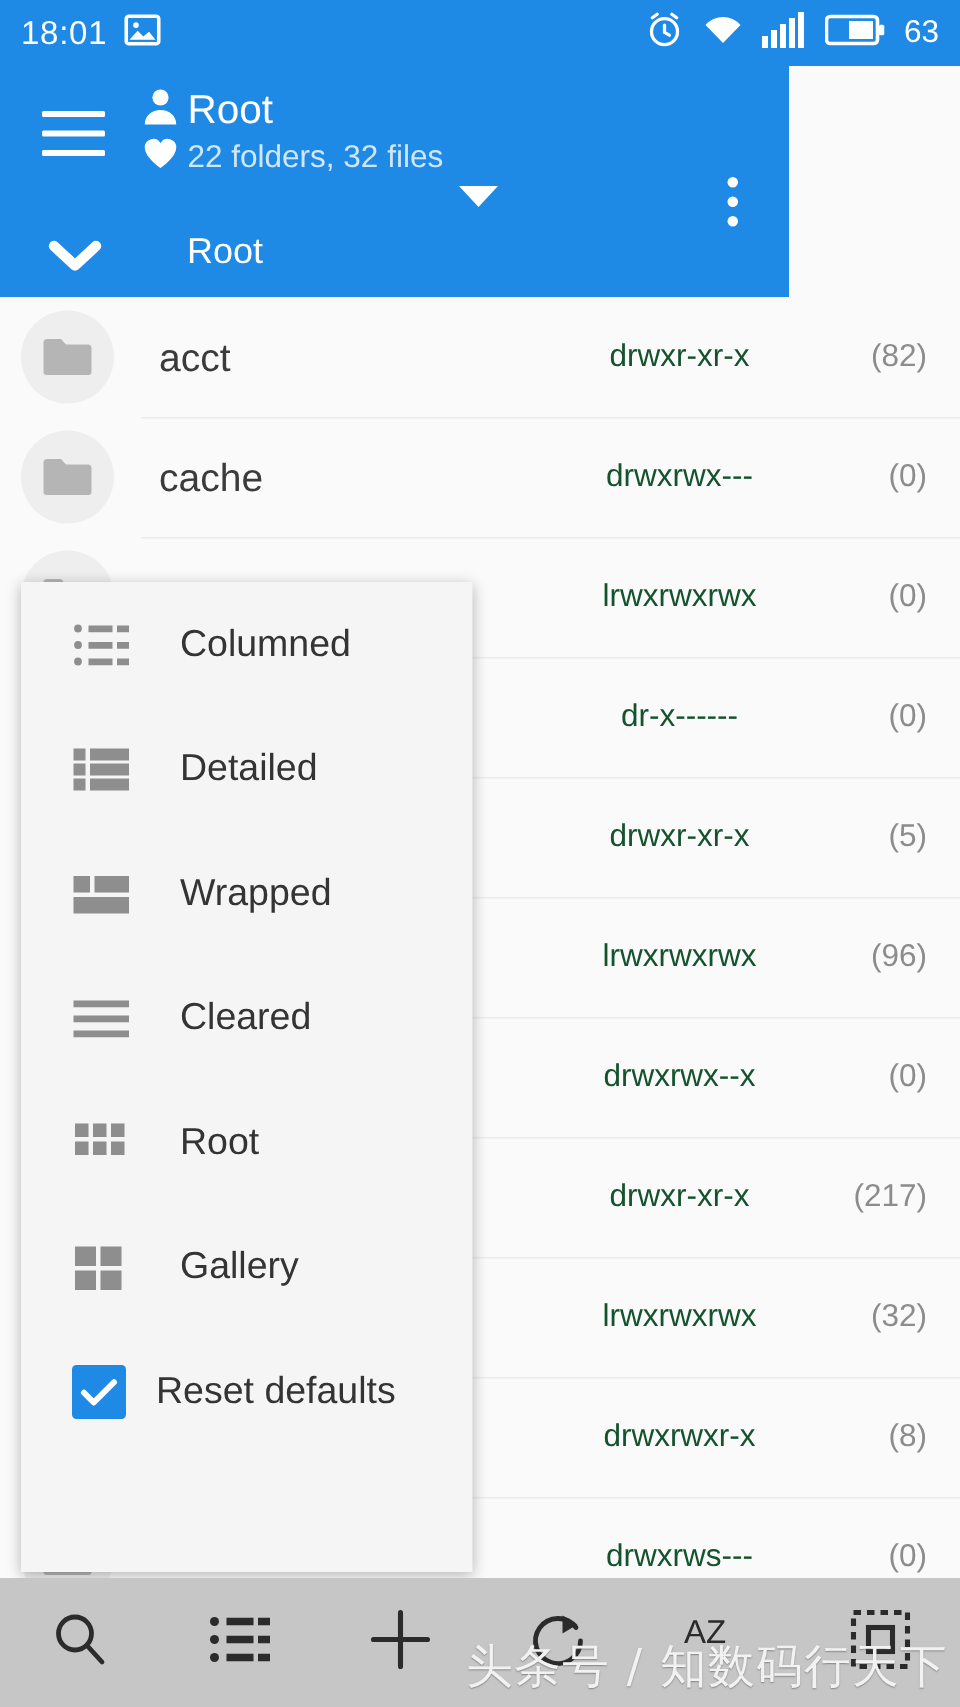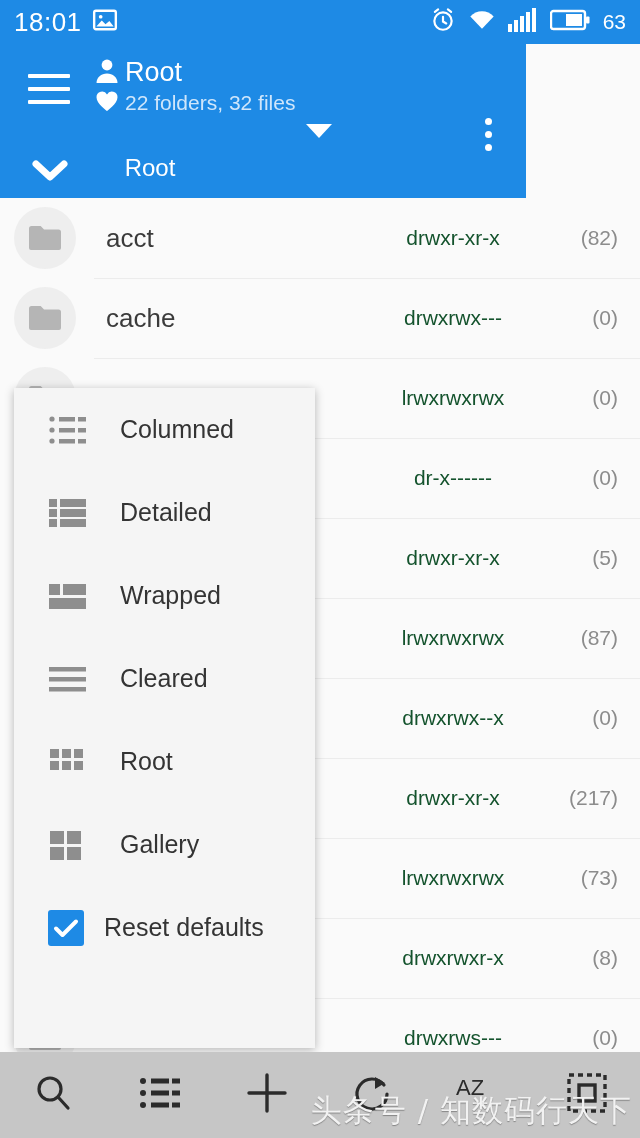--- a/index.html
+++ b/index.html
@@ -10,21 +10,21 @@
     overflow: hidden;
   }
   #app { position: relative; width: 640px; height: 1138px; overflow: hidden; background: #fafafa; }
 
   
   .statusbar {
     position: absolute; top: 0; left: 0; width: 640px; height: 44px;
     background: #1e8ae5; color: #ffffff;
     display: flex; align-items: center; padding: 0 14px;
   }
-  .sb-time { font-size: 26px; letter-spacing: .5px; }
+  .sb-time { font-size: 22px; letter-spacing: .5px; }
   .sb-left { display: flex; align-items: center; gap: 10px; }
   .sb-right { margin-left: auto; display: flex; align-items: center; gap: 12px; }
   .sb-batt-num { font-size: 21px; margin-left: 1px; }
 
   
   .appbar {
     position: absolute; top: 44px; left: 0; width: 526px; height: 166px;
     background: #1e8ae5; color: #fff;
   }
   .ab-top { position: relative; height: 100px; }
@@ -264,21 +264,21 @@
     </div>
 
     <div class="row">
       <span class="ficon-wrap">
         <svg width="34" height="28" viewBox="0 0 34 28">
             <path d="M1 4.5A2.5 2.5 0 0 1 3.5 2h9.2l3.3 3.6H30.5A2.5 2.5 0 0 1 33 8.1V24a2 2 0 0 1-2 2H3a2 2 0 0 1-2-2z" fill="#b5b5b5"></path>
           </svg>
       </span>
       <span class="fname"></span>
       <span class="fperm">lrwxrwxrwx</span>
-      <span class="fcount">(87)</span>
+      <span class="fcount">(96)</span>
     </div>
 
     <div class="row">
       <span class="ficon-wrap">
         <svg width="34" height="28" viewBox="0 0 34 28">
             <path d="M1 4.5A2.5 2.5 0 0 1 3.5 2h9.2l3.3 3.6H30.5A2.5 2.5 0 0 1 33 8.1V24a2 2 0 0 1-2 2H3a2 2 0 0 1-2-2z" fill="#b5b5b5"></path>
           </svg>
       </span>
       <span class="fname"></span>
       <span class="fperm">drwxrwx--x</span>
@@ -297,21 +297,21 @@
     </div>
 
     <div class="row">
       <span class="ficon-wrap">
         <svg width="34" height="28" viewBox="0 0 34 28">
             <path d="M1 4.5A2.5 2.5 0 0 1 3.5 2h9.2l3.3 3.6H30.5A2.5 2.5 0 0 1 33 8.1V24a2 2 0 0 1-2 2H3a2 2 0 0 1-2-2z" fill="#b5b5b5"></path>
           </svg>
       </span>
       <span class="fname"></span>
       <span class="fperm">lrwxrwxrwx</span>
-      <span class="fcount">(73)</span>
+      <span class="fcount">(32)</span>
     </div>
 
     <div class="row">
       <span class="ficon-wrap">
         <svg width="34" height="28" viewBox="0 0 34 28">
             <path d="M1 4.5A2.5 2.5 0 0 1 3.5 2h9.2l3.3 3.6H30.5A2.5 2.5 0 0 1 33 8.1V24a2 2 0 0 1-2 2H3a2 2 0 0 1-2-2z" fill="#b5b5b5"></path>
           </svg>
       </span>
       <span class="fname"></span>
       <span class="fperm">drwxrwxr-x</span>

